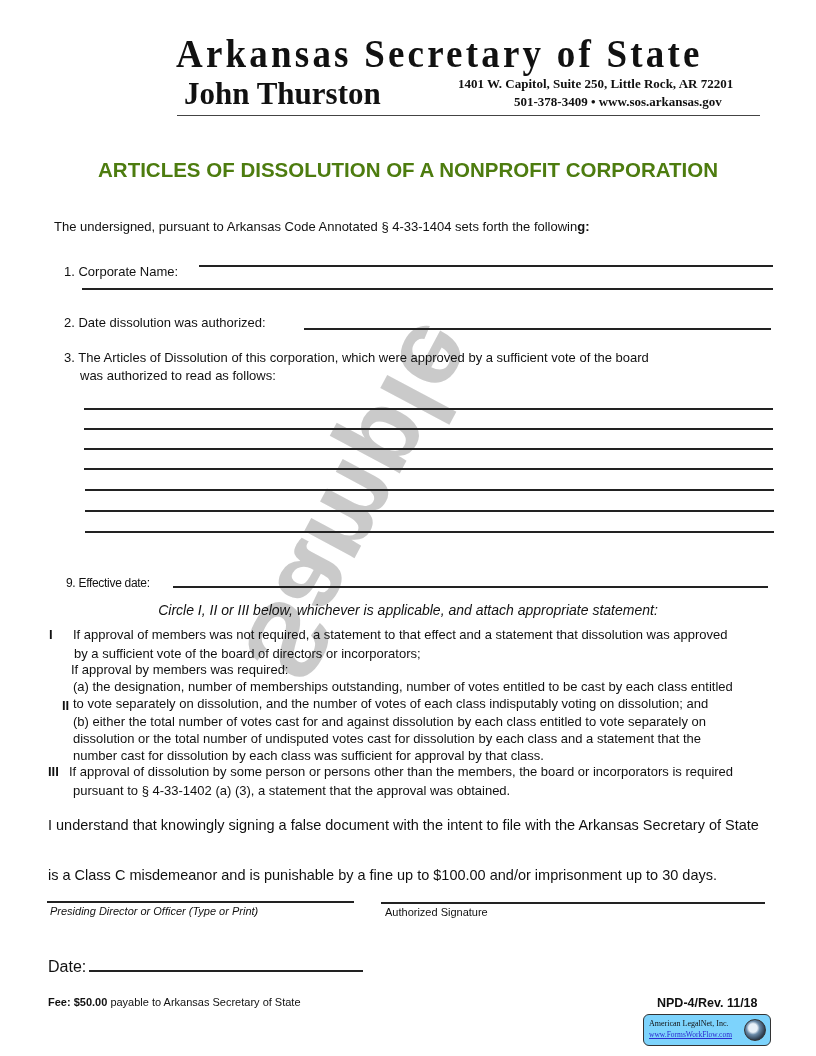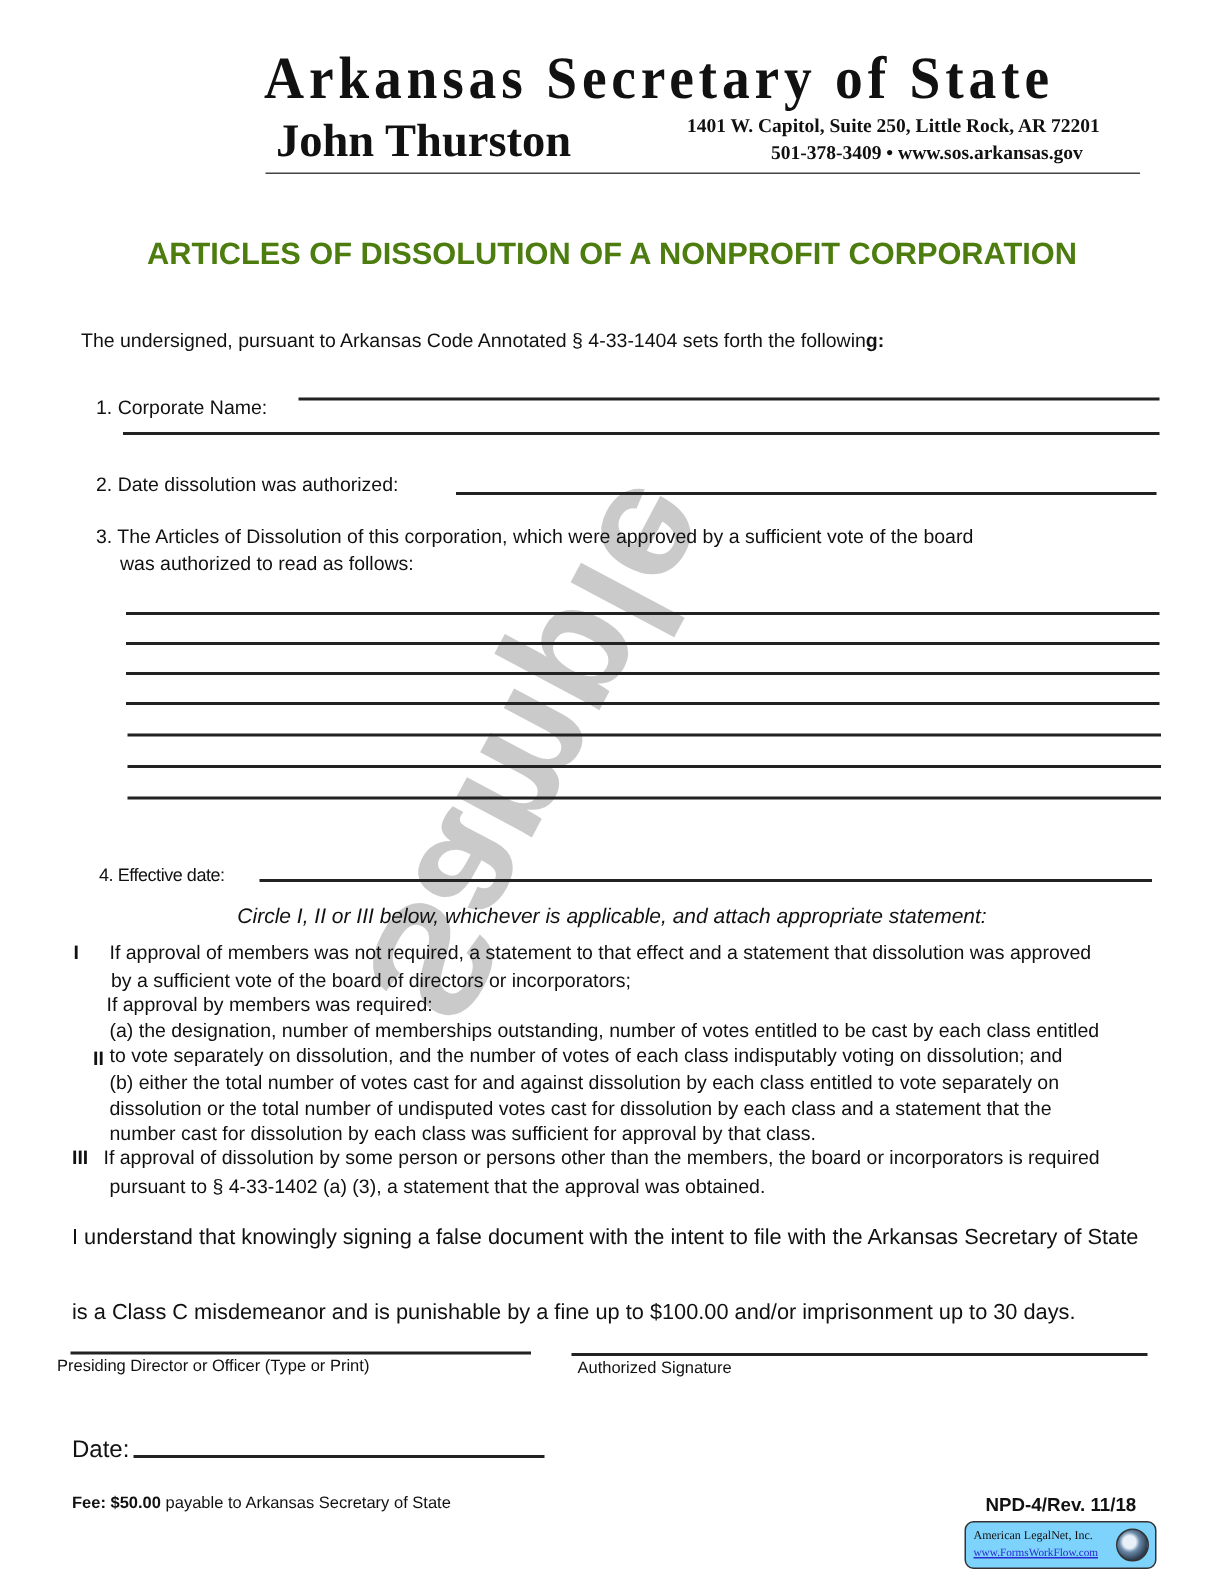--- a/index.html
+++ b/index.html
@@ -51,21 +51,21 @@
 <div class="abs label" style="left:64px; top:350px;">3.  The Articles of Dissolution of this corporation, which were approved by a sufficient vote of the board</div>
 <div class="abs label" style="left:80px; top:368px;">was authorized to read as follows:</div>
 <div class="abs line" style="left:84px; top:408px; width:689px;"></div>
 <div class="abs line" style="left:84px; top:428px; width:689px;"></div>
 <div class="abs line" style="left:84px; top:448px; width:689px;"></div>
 <div class="abs line" style="left:84px; top:468px; width:689px;"></div>
 <div class="abs line" style="left:85px; top:489px; width:689px;"></div>
 <div class="abs line" style="left:85px; top:510px; width:689px;"></div>
 <div class="abs line" style="left:85px; top:531px; width:689px;"></div>
 
-<div class="abs label" style="left:66px; top:576px; font-size:12px; letter-spacing:-0.3px;">4. Effective date:</div>
+<div class="abs label" style="left:66px; top:576px; font-size:12px; letter-spacing:-0.3px;">9. Effective date:</div>
 <div class="abs line" style="left:173px; top:586px; width:595px;"></div>
 
 <div class="abs circle-note">Circle I, II or III below, whichever is applicable, and attach appropriate statement:</div>
 
 <div class="abs roman" style="left:49px; top:627px;">I</div>
 <div class="abs body13" style="left:73px; top:626px;">If approval of members was not required, a statement to that effect and a statement that dissolution was approved</div>
 <div class="abs body13" style="left:74px; top:645px;">by a sufficient vote of the board of directors or incorporators;</div>
 
 <div class="abs roman" style="left:62px; top:662px;margin-top:36px;">II</div>
 <div class="abs body13" style="left:71px; top:661px;">If approval by members was required:</div>
@@ -76,21 +76,21 @@
 <div class="abs body13" style="left:73px; top:747px;">number cast for dissolution by each class was sufficient for approval by that class.</div>
 
 <div class="abs roman" style="left:48px; top:764px;">III</div>
 <div class="abs body13" style="left:69px; top:763px;">If approval of dissolution by some person or persons other than the members, the board or incorporators is required</div>
 <div class="abs body13" style="left:73px; top:782px;">pursuant to § 4-33-1402 (a) (3), a statement that the approval was obtained.</div>
 
 <div class="abs warn" style="left:48px; top:816px;">I understand that knowingly signing a false document with the intent to file with the Arkansas Secretary of State</div>
 <div class="abs warn" style="left:48px; top:834px;margin-top:32px;">is a Class C misdemeanor and is punishable by a fine up to $100.00 and/or imprisonment up to 30 days.</div>
 
 <div class="abs line" style="left:47px; top:901px; width:307px;"></div>
-<div class="abs small-label" style="left:38px; top:905px;">Presiding Director or Officer (Type or Print)</div>
+<div class="abs small-label" style="left:50px; top:905px;font-style:italic;">Presiding Director or Officer (Type or Print)</div>
 <div class="abs line" style="left:381px; top:902px; width:384px;"></div>
 <div class="abs small-label" style="left:385px; top:906px;">Authorized Signature</div>
 
 <div class="abs label" style="left:48px; top:958px; font-size:16px;">Date:</div>
 <div class="abs line" style="left:89px; top:970px; width:274px;"></div>
 
 <div class="abs small-label" style="left:48px; top:996px;"><b>Fee: $50.00</b><span> payable to Arkansas Secretary of State</span></div>
 <div class="abs" style="left:657px; top:996px; font-size:12.5px; font-weight:bold; white-space:nowrap;">NPD-4/Rev. 11/18</div>
 
 <div class="abs logo-box">

